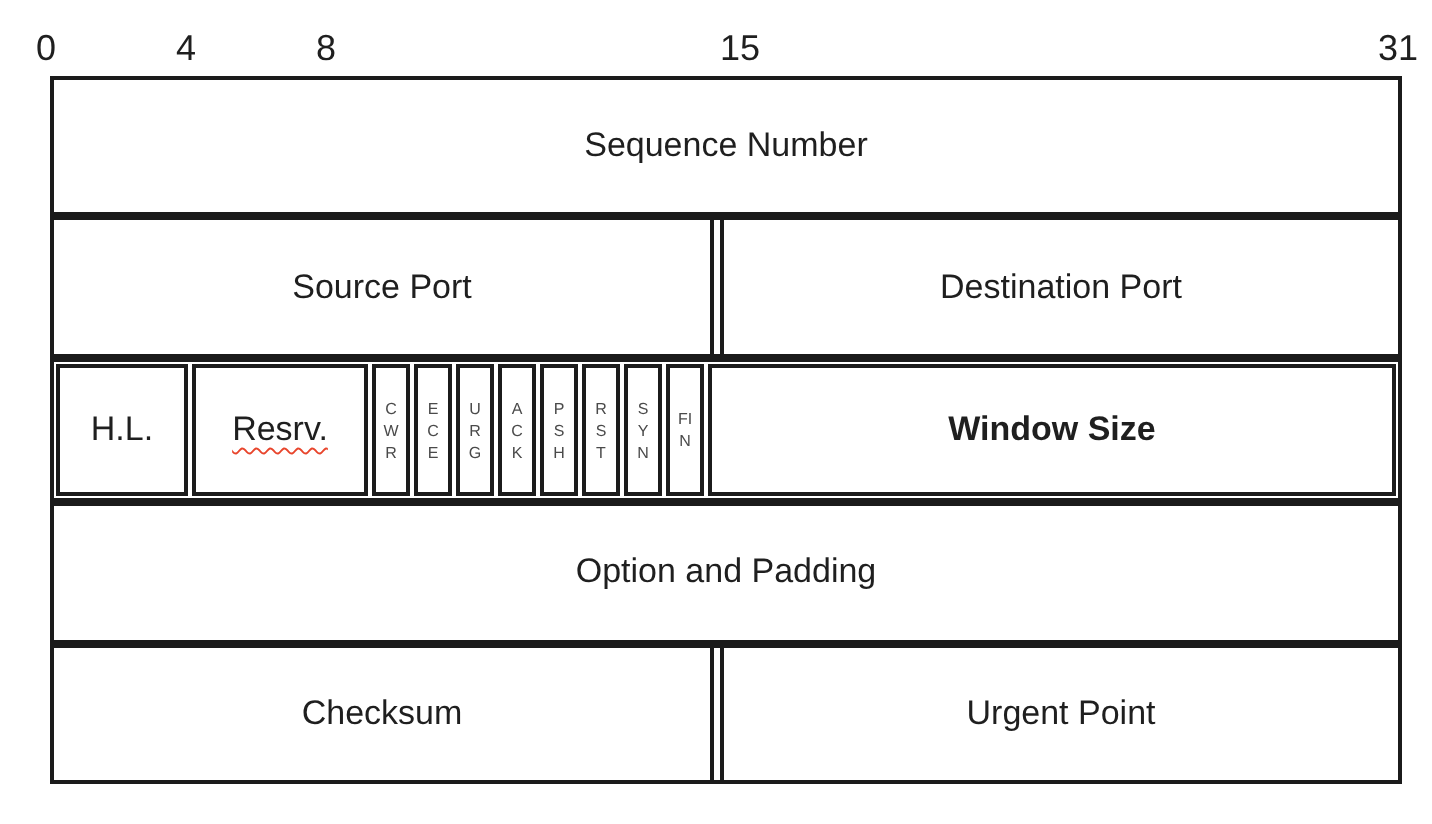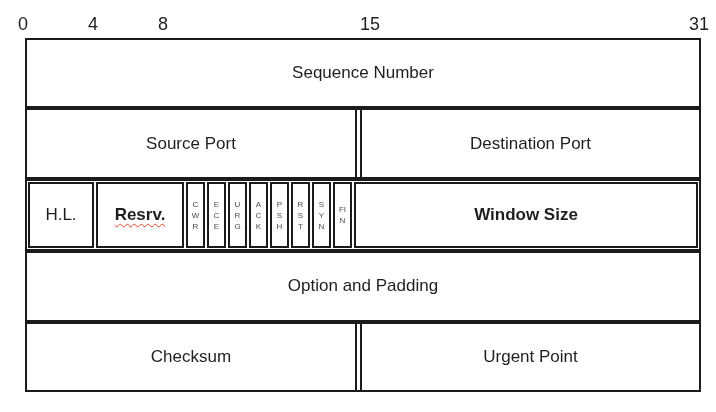--- a/index.html
+++ b/index.html
@@ -83,21 +83,21 @@
   .row-flags { padding: 1px; gap: 2px; }
   .mini-box {
     border: 2px solid #1b1b1b;
     box-sizing: border-box;
     display: flex;
     align-items: center;
     justify-content: center;
     background: #ffffff;
   }
   .hl-box    { width: 66px; }
-  .resrv-box { width: 88px; font-weight: bold; }
+  .resrv-box { width: 88px; }
   .flag-box  { width: 19px; }
   .window-box{ flex: 1 1 auto; font-weight: bold; }
   .resrv-text {
     text-decoration-line: underline;
     text-decoration-style: wavy;
     text-decoration-color: #e8452c;
     text-decoration-thickness: 1px;
     text-underline-offset: 3px;
   }
   .flag-letters {

